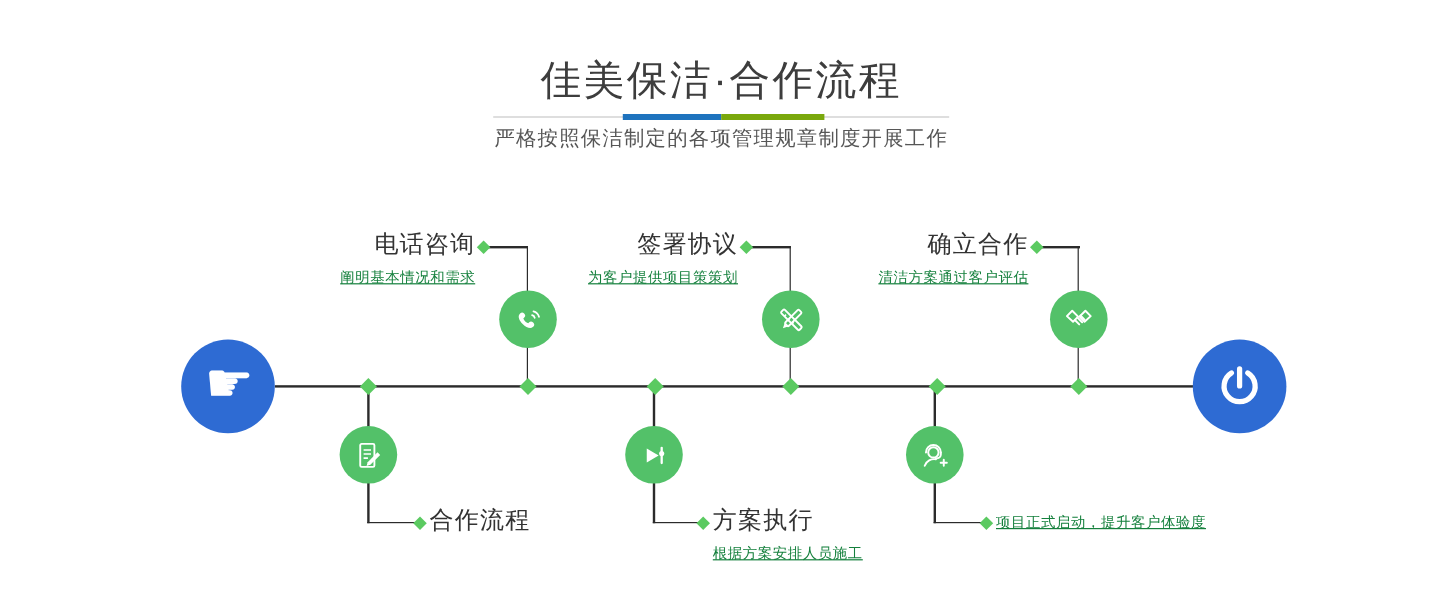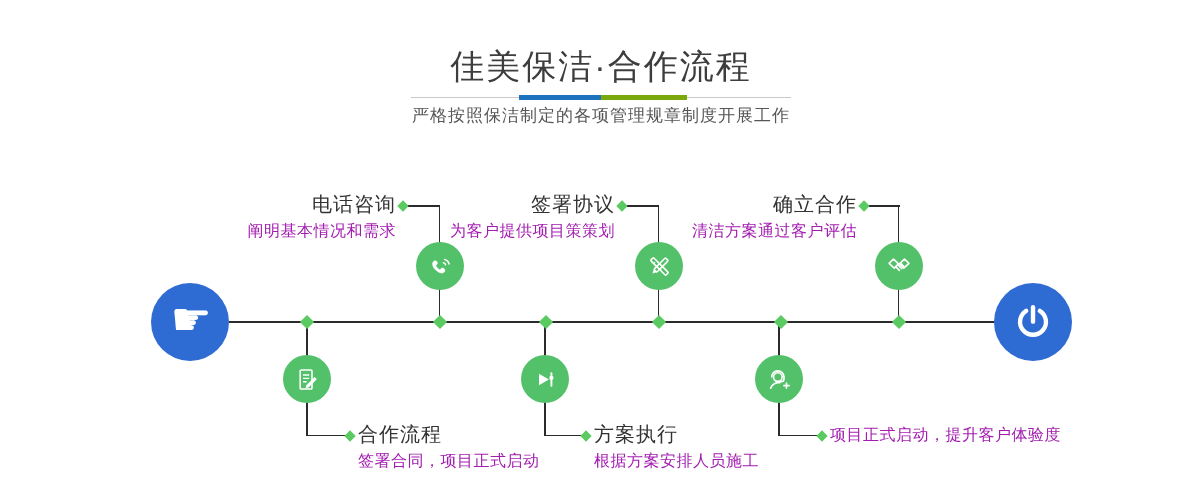--- a/index.html
+++ b/index.html
@@ -28,21 +28,21 @@
   .c-blue{width:78px;height:78px;background:#2e6bd3;}
   .circle svg{display:block;}
 
   .hand-glyph{font-family:"DejaVu Sans",sans-serif;font-size:46px;line-height:1;color:#ffffff;
     transform:translate(1px,-3px);}
 
   .step-label{position:absolute;}
   .step-label.top{text-align:right;width:200px;}
   .step-label.bottom{text-align:left;width:300px;}
   .step-title{font-size:20px;color:#333333;font-weight:400;line-height:26px;letter-spacing:1px;}
-  .step-desc{font-size:16px;color:#a21caf;line-height:20px;margin-top:4px;letter-spacing:0.5px;}
+  .step-desc{font-size:12px;color:#15803d;line-height:20px;margin-top:4px;letter-spacing:0.5px;text-decoration:underline;}
 </style>
 </head>
 <body>
 
 <div class="page">
 
   <h1 class="hd-title">佳美保洁·合作流程</h1>
   <div class="hd-divider">
     <span class="thin"></span>
     <span class="seg blue"></span>
@@ -169,21 +169,20 @@
     <div class="step-title">签署协议</div>
     <div class="step-desc">为客户提供项目策策划</div>
   </div>
   <div class="step-label top" style="left:657px;top:191px;">
     <div class="step-title">确立合作</div>
     <div class="step-desc">清洁方案通过客户评估</div>
   </div>
 
   <div class="step-label bottom" style="left:358px;top:421px;">
     <div class="step-title">合作流程</div>
-    <div class="step-desc">签署合同，项目正式启动</div>
   </div>
   <div class="step-label bottom" style="left:594px;top:421px;">
     <div class="step-title">方案执行</div>
     <div class="step-desc">根据方案安排人员施工</div>
   </div>
   <div class="step-label bottom" style="left:830px;top:421px;">
     <div class="step-desc">项目正式启动，提升客户体验度</div>
   </div>
 
 </div>

